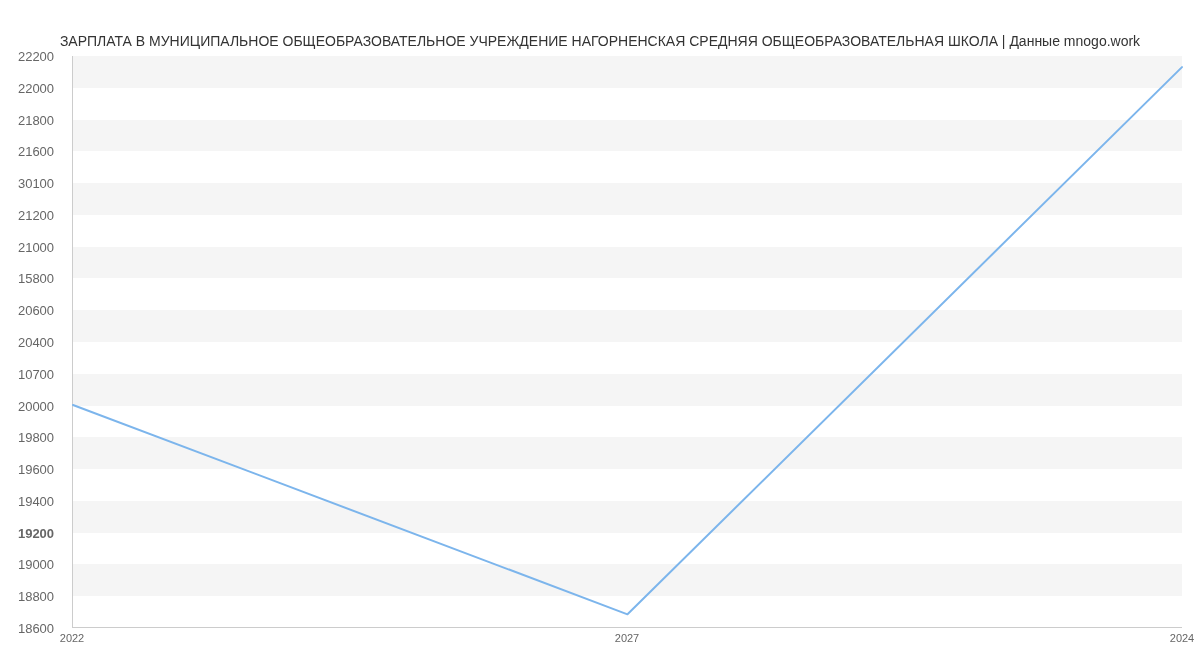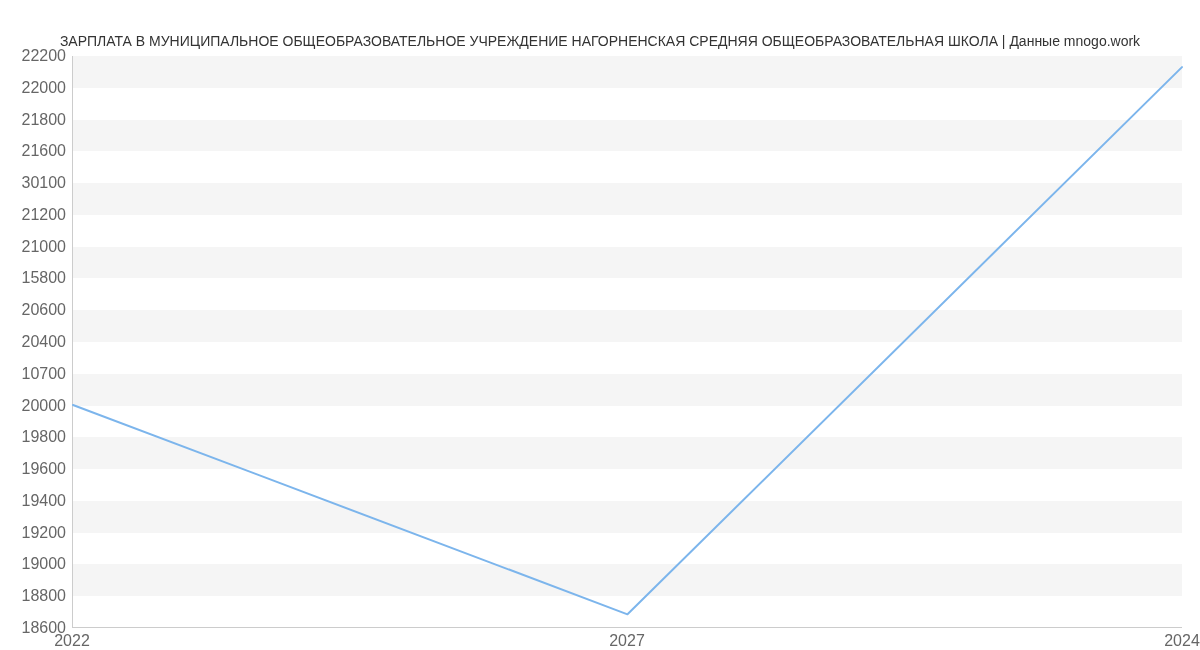--- a/index.html
+++ b/index.html
@@ -40,29 +40,29 @@
   .band {
     position: absolute;
     left: 0;
     width: 100%;
     background: #f5f5f5;
   }
   .y-tick-label {
     position: absolute;
     right: 1134px; 
     width: 60px;
-    text-align: right;
-    font-size: 16px;
+    text-align: center;
+    font-size: 13px;
     color: #666666;
     transform: translateY(-50%);
   }
   .x-tick-label {
     position: absolute;
     top: 604px;
-    font-size: 16px;
+    font-size: 11px;
     color: #666666;
     transform: translateX(-50%);
   }
   svg.line-layer {
     position: absolute;
     left: 0;
     top: 0;
     width: 100%;
     height: 100%;
     overflow: visible;
@@ -94,21 +94,21 @@
       <div class="band" style="top: 508.444px; height: 31.7778px;"></div>
 
     <svg class="line-layer" preserveAspectRatio="none" viewBox="0 0 1110 572">
         <polyline points="0,349.55555555555554 555,559.2888888888889 1110,11.122222222222263" class="series-line" stroke="#7cb5ec"></polyline>
       </svg>
   </div>
 
 <div class="y-tick-label" style="top: 600px;">18600</div>
     <div class="y-tick-label" style="top: 568.222px;">18800</div>
     <div class="y-tick-label" style="top: 536.444px;">19000</div>
-    <div class="y-tick-label" style="top: 504.667px;">19200</div>
+    <div class="y-tick-label" style="top: 504.667px; font-weight: bold;">19200</div>
     <div class="y-tick-label" style="top: 472.889px;">19400</div>
     <div class="y-tick-label" style="top: 441.111px;">19600</div>
     <div class="y-tick-label" style="top: 409.333px;">19800</div>
     <div class="y-tick-label" style="top: 377.556px;">20000</div>
     <div class="y-tick-label" style="top: 345.778px;">10700</div>
     <div class="y-tick-label" style="top: 314px;">20400</div>
     <div class="y-tick-label" style="top: 282.222px;">20600</div>
     <div class="y-tick-label" style="top: 250.444px;">15800</div>
     <div class="y-tick-label" style="top: 218.667px;">21000</div>
     <div class="y-tick-label" style="top: 186.889px;">21200</div>

